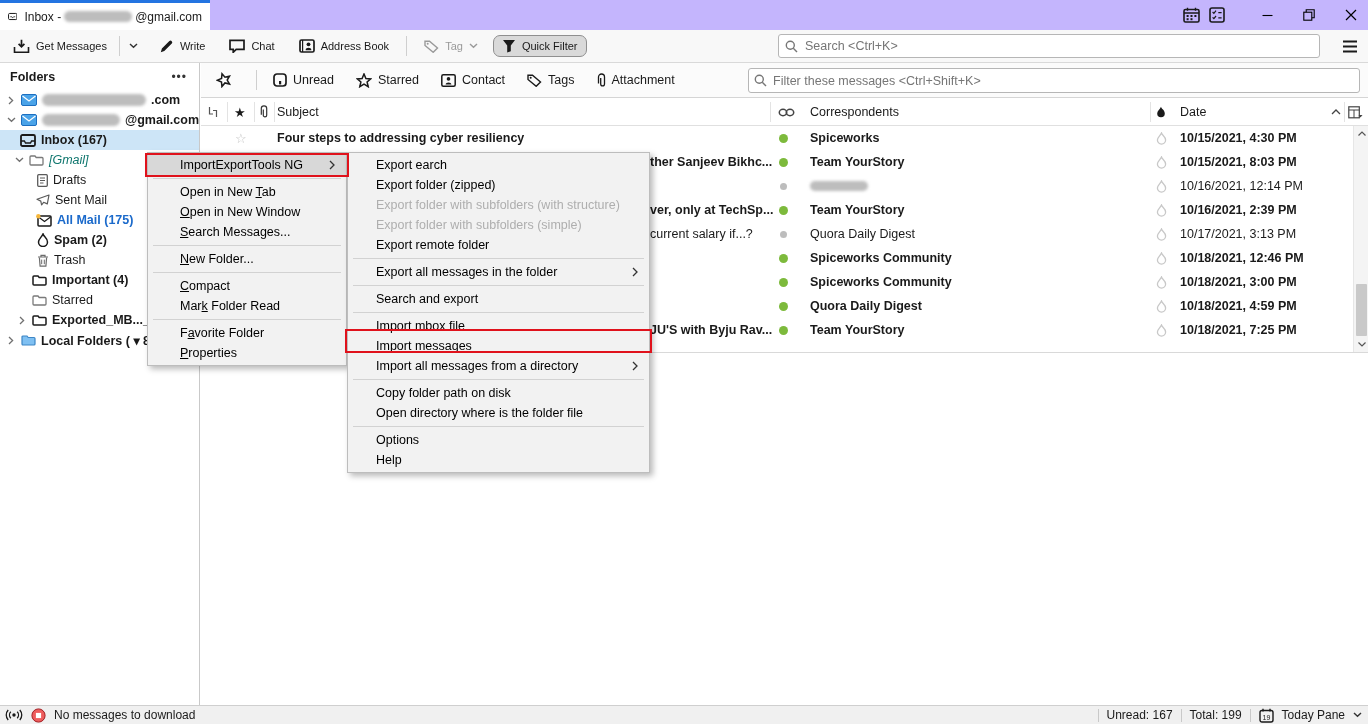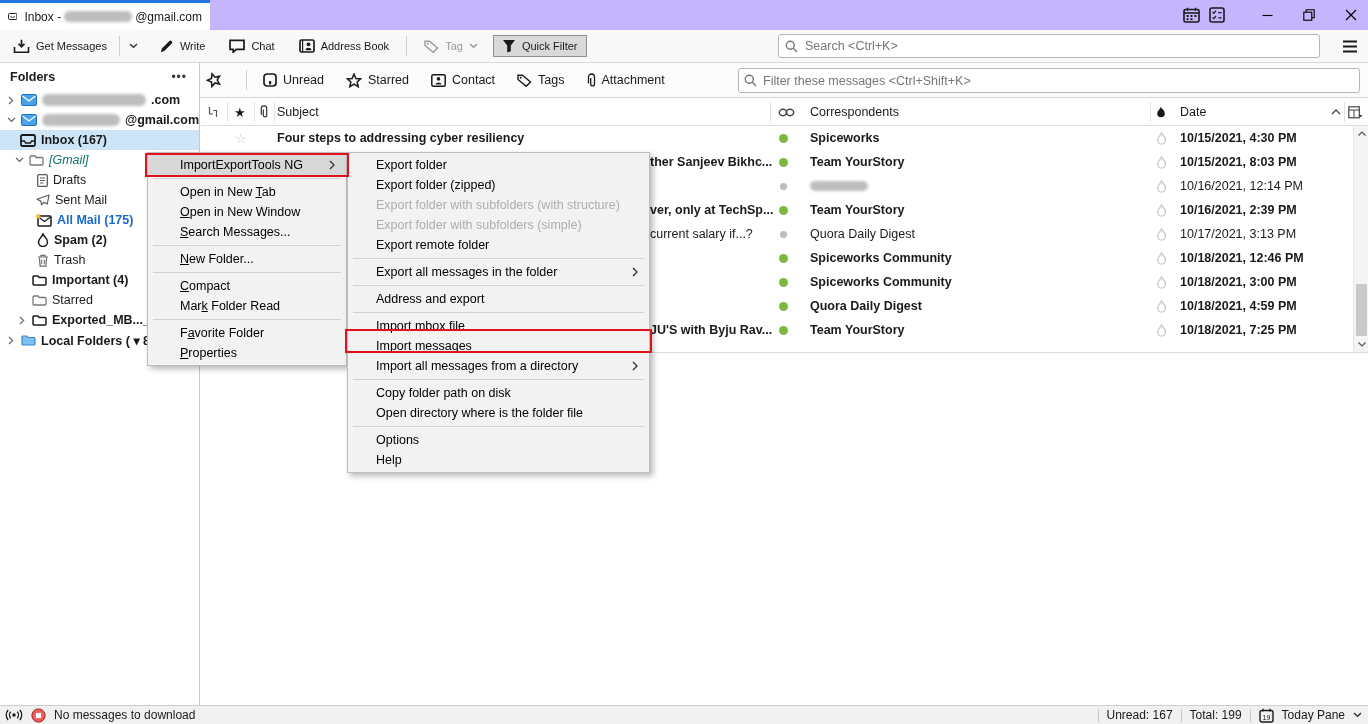--- a/index.html
+++ b/index.html
@@ -17,21 +17,21 @@
   .tb-right { position:absolute; right:0; top:0; height:30px; display:flex; align-items:center; }
   .tb-ic { width:26px; height:26px; display:flex; align-items:center; justify-content:center; }
   .winctl { width:34px; height:28px; display:flex; align-items:center; justify-content:center; }
 
   
   .toolbar { position:absolute; top:30px; left:0; right:0; height:33px; background:#f8f8f8;
              border-bottom:1px solid #d9d9d9; display:flex; align-items:center; padding-left:6px; }
   .tbtn { display:flex; align-items:center; gap:6px; padding:4px 7px; font-size:11px; border-radius:2px; }
   .tsep { width:1px; height:20px; background:#cfcfcf; margin:0 5px; }
   .tbtn.gray { color:#9a9a9a; }
-  .tbtn.pressed { background:#d9d9d9; border:1px solid #8f8f8f; border-radius:0; padding:3px 8px; }
+  .tbtn.pressed { background:#d9d9d9; border:1px solid #8f8f8f; border-radius:7px; padding:3px 8px; }
   .chev { display:inline-flex; }
   .searchbox { position:absolute; left:778px; top:4px; width:542px; height:24px; }
   .searchbox input { width:100%; height:100%; border:1px solid #b6b6b6; border-radius:3px;
                      padding:0 6px 0 26px; font:12.5px "Liberation Sans",sans-serif; background:#fff; }
   .searchbox svg { position:absolute; left:7px; top:6px; }
   input::placeholder { color:#767676; opacity:1; }
   .hamburger { position:absolute; right:10px; top:10px; }
 
   
   .folderpane { position:absolute; left:0; top:63px; width:200px; bottom:19px; background:#fff;
@@ -41,21 +41,21 @@
   .fp-dots { color:#333; font-size:12px; letter-spacing:1px; }
   .fitem { height:20px; display:flex; align-items:center; gap:5px; font-size:12.5px;
            white-space:nowrap; overflow:hidden; }
   .fitem .exp { width:10px; display:flex; justify-content:center; flex:none; }
   .fitem.sel { background:#cde5f7; }
   .b { font-weight:bold; }
   .gmail-lbl { color:#0f766e; font-style:italic; }
   .allmail { color:#1b6acb; font-weight:bold; }
 
   
-  .filterbar { position:absolute; left:191px; top:63px; right:0; height:35px; background:#fbfbfb;
+  .filterbar { position:absolute; left:201px; top:63px; right:0; height:35px; background:#fbfbfb;
                border-bottom:1px solid #d5d5d5; display:flex; align-items:center; }
   .fb-btn { display:flex; align-items:center; gap:6px; padding:4px 7px; font-size:12.5px; margin-right:8px; }
   .fb-input { position:absolute; left:547px; right:8px; top:5px; height:25px; }
   .fb-input input { width:100%; height:100%; border:1px solid #b6b6b6; border-radius:3px;
                     padding:0 6px 0 24px; font:12.5px "Liberation Sans",sans-serif; background:#fff; }
   .fb-input svg { position:absolute; left:6px; top:6px; }
 
   
   .list { position:absolute; left:201px; top:98px; right:0; height:254px; background:#fff; }
   .list-header { position:relative; height:28px; border-bottom:1px solid #e0e0e0; font-size:12.5px; color:#1a1a1a; }
@@ -597,34 +597,34 @@
     <div class="mitem"><span><u>N</u>ew Folder...</span></div>
     <div class="msep"></div>
     <div class="mitem"><span><u>C</u>ompact</span></div>
     <div class="mitem"><span>Mar<u>k</u> Folder Read</span></div>
     <div class="msep"></div>
     <div class="mitem"><span>F<u>a</u>vorite Folder</span></div>
     <div class="mitem"><span><u>P</u>roperties</span></div>
   </div>
 
   <div class="menu" id="menu2">
-    <div class="mitem"><span>Export folder</span></div>
+    <div class="mitem"><span>Export earch</span></div>
     <div class="mitem"><span>Export folder (zipped)</span></div>
     <div class="mitem disabled"><span>Export folder with subfolders (with structure)</span></div>
     <div class="mitem disabled"><span>Export folder with subfolders (simple)</span></div>
     <div class="mitem"><span>Export remote folder</span></div>
     <div class="msep"></div>
     <div class="mitem">
       <span>Export all messages in the folder</span>
       <svg class="subarr" width="6" height="10" viewBox="0 0 6 10">
           <path d="M1 1 L5 5 L1 9" fill="none" stroke="#333" stroke-width="1.3"></path>
         </svg>
     </div>
     <div class="msep"></div>
-    <div class="mitem"><span>Address and export</span></div>
+    <div class="mitem"><span>Search and export</span></div>
     <div class="msep"></div>
     <div class="mitem"><span>Import mbox file</span></div>
     <div class="mitem"><span>Import messages</span></div>
     <div class="mitem">
       <span>Import all messages from a directory</span>
       <svg class="subarr" width="6" height="10" viewBox="0 0 6 10">
           <path d="M1 1 L5 5 L1 9" fill="none" stroke="#333" stroke-width="1.3"></path>
         </svg>
     </div>
     <div class="msep"></div>

